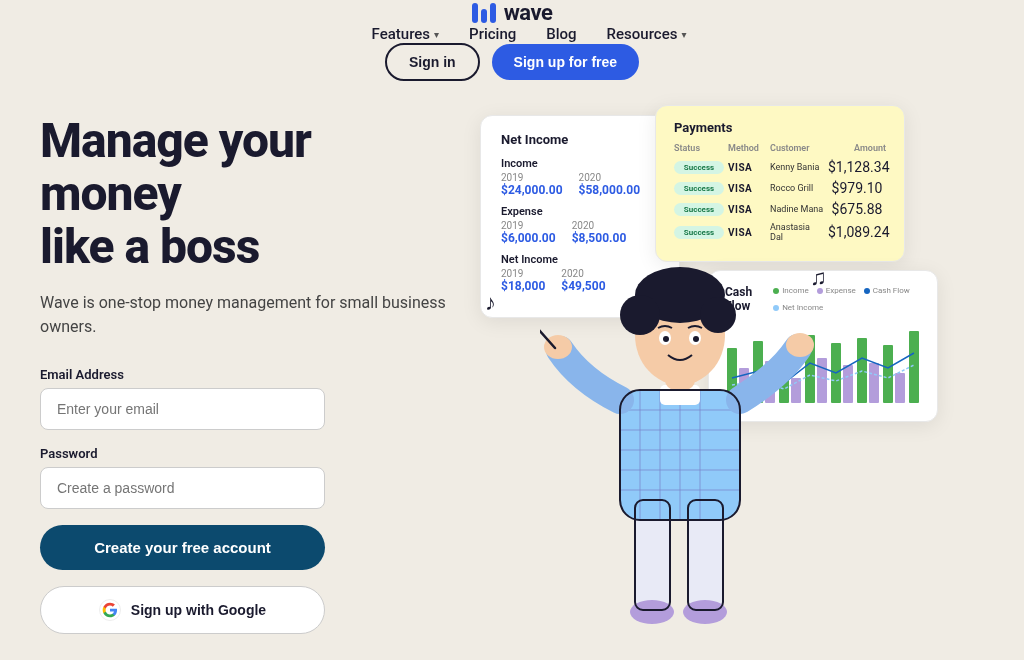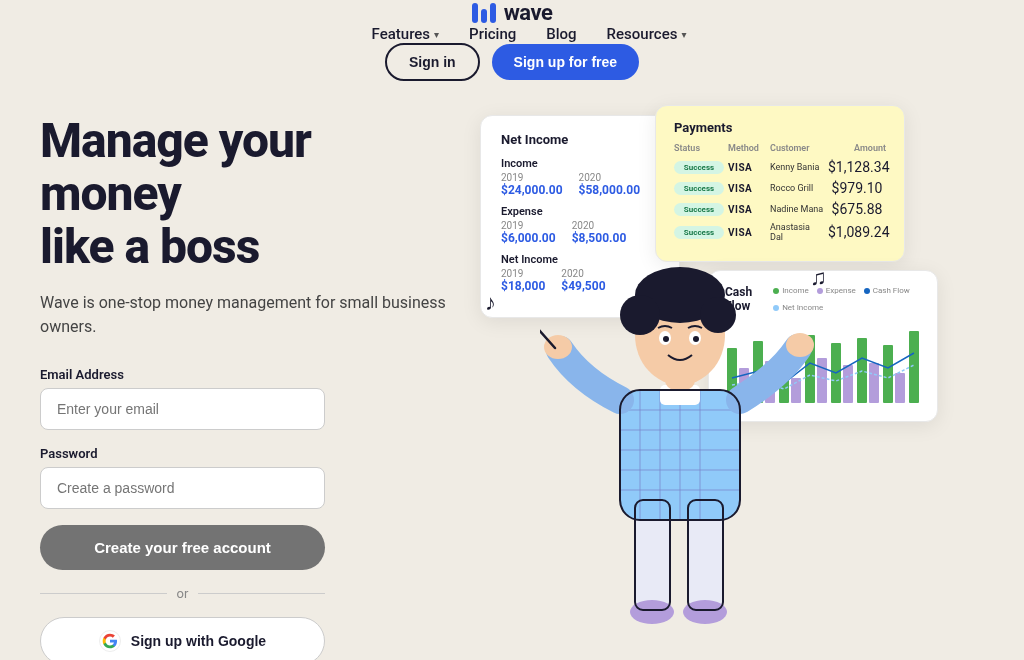--- a/index.html
+++ b/index.html
@@ -151,21 +151,21 @@
       background: #fff;
       margin-bottom: 16px;
       display: block;
     }
 
     .btn-create {
       width: 285px;
       padding: 14px;
       border: none;
       border-radius: 30px;
-      background: #737373;
+      background: #0c4a6e;
       color: #fff;
       font-size: 15px;
       font-weight: 700;
       cursor: pointer;
       margin-bottom: 16px;
     }
 
     .divider-row {
       display: flex;
       align-items: center;
@@ -450,25 +450,20 @@
     <p class="subheadline">Wave is one-stop money management for small business owners.</p>
 
     <label class="form-label">Email Address</label>
     <input class="form-input" type="email" placeholder="Enter your email" style="">
 
     <label class="form-label">Password</label>
     <input class="form-input" type="password" placeholder="Create a password" style="">
 
     <button class="btn-create">Create your free account</button>
 
-    <div class="divider-row">
-      <div class="divider-line"></div>
-      <span class="divider-or">or</span>
-      <div class="divider-line"></div>
-    </div>
 
     <button class="btn-google">
       <div class="google-icon">
         <svg width="16" height="16" viewBox="0 0 24 24">
           <path fill="#4285F4" d="M22.56 12.25c0-.78-.07-1.53-.2-2.25H12v4.26h5.92c-.26 1.37-1.04 2.53-2.21 3.31v2.77h3.57c2.08-1.92 3.28-4.74 3.28-8.09z"></path>
           <path fill="#34A853" d="M12 23c2.97 0 5.46-.98 7.28-2.66l-3.57-2.77c-.98.66-2.23 1.06-3.71 1.06-2.86 0-5.29-1.93-6.16-4.53H2.18v2.84C3.99 20.53 7.7 23 12 23z"></path>
           <path fill="#FBBC05" d="M5.84 14.09c-.22-.66-.35-1.36-.35-2.09s.13-1.43.35-2.09V7.07H2.18C1.43 8.55 1 10.22 1 12s.43 3.45 1.18 4.93l2.85-2.22.81-.62z"></path>
           <path fill="#EA4335" d="M12 5.38c1.62 0 3.06.56 4.21 1.64l3.15-3.15C17.45 2.09 14.97 1 12 1 7.7 1 3.99 3.47 2.18 7.07l3.66 2.84c.87-2.6 3.3-4.53 6.16-4.53z"></path>
         </svg>
       </div>

